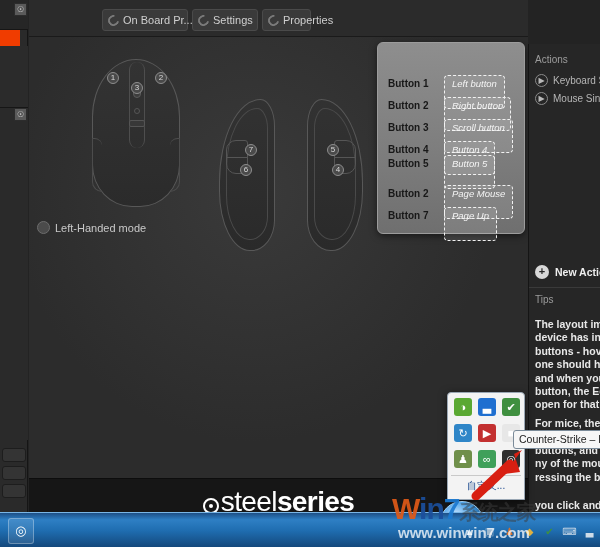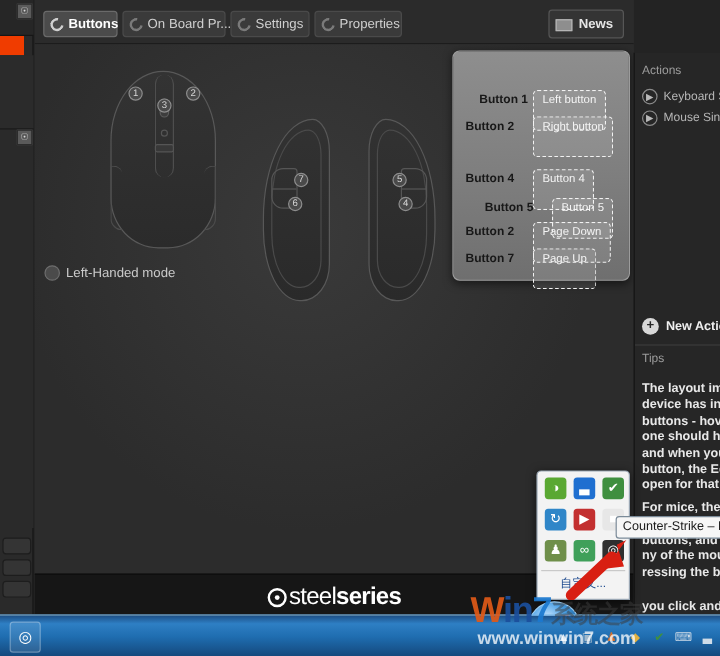--- a/index.html
+++ b/index.html
@@ -176,32 +176,32 @@
   .barow { position:absolute; left:10px; right:8px; height:21px; }
   .balabel {
     position:absolute; left:0; top:3px; width:52px;
     color:#181818; font-size:10px; font-weight:bold;
   }
   .bavalue {
     position:absolute; left:56px; top:0; height:34px;
     border:1px dashed #f2f2f2; border-radius:4px;
     background:rgba(255,255,255,.10);
     color:#f4f4f4; font-size:9.5px; line-height:15px;
-    padding:0 7px; white-space:nowrap; cursor:pointer;
+    padding:0 7px; white-space:nowrap; cursor:pointer;font-style:italic;
   }
 
   
   .footer {
     position:absolute; left:0; right:0; bottom:0; height:34px;
     background:#161616;
     border-top:1px solid #0d0d0d;
   }
   .logo {
     position:absolute; left:0; right:0; top:7px; text-align:center;
-    color:#fff; font-size:20px; letter-spacing:-.6px;
+    color:#fff; font-size:28px; letter-spacing:-.6px;
   }
   .logo b { font-weight:bold; }
   .logo .lmark {
     display:inline-block; width:16px; height:16px; border-radius:50%;
     border:2px solid #fff; position:relative; top:3px; margin-right:2px;
   }
   .logo .lmark:after{
     content:""; position:absolute; left:4px; top:4px; width:4px; height:4px;
     border-radius:50%; background:#fff;
   }
@@ -327,39 +327,31 @@
     <div class="pin-ico" style="left:14px;top:3px;">☉</div>
     <div class="pin-ico" style="left:14px;top:108px;">☉</div>
     <div class="rail-btm" style="top:448px;"></div>
     <div class="rail-btm" style="top:466px;"></div>
     <div class="rail-btm" style="top:484px;"></div>
   </div>
 
   <div class="main">
 
     <div class="tabbar">
-      <div class="tab sel" style="left:7px;width:62px;">
-        <span class="tico"></span>
-        <span>Buttons</span>
-      </div>
       <div class="tab" style="left:73px;width:86px;">
         <span class="tico"></span>
         <span>On Board Pr...</span>
       </div>
       <div class="tab" style="left:163px;width:66px;">
         <span class="tico"></span>
         <span>Settings</span>
       </div>
-      <div class="tab" style="left:233px;width:73px;">
+      <div class="tab" style="left:233px;width:49px;">
         <span class="tico"></span>
         <span>Properties</span>
-      </div>
-      <div class="newsbtn">
-        <span class="nico"></span>
-        <span>News</span>
       </div>
     </div>
 
     <div class="canvas">
 
       <div class="mouse mtop">
         <div class="split"></div>
         <div class="wheel"></div>
         <div class="dpi"></div>
         <div class="lbar"></div>
@@ -384,39 +376,43 @@
         <div class="badge" style="left:24px;top:64px;">4</div>
       </div>
 
       <div class="lh">
         <span class="knob"></span>
         <span>Left-Handed mode</span>
       </div>
 
       <div class="bacard">
 
-        <div class="barow" style="top:32px;text-align:right;">
+        <div class="barow" style="top:32px;">
           <span class="balabel">Button 1</span>
           <span class="bavalue">Left button</span>
         </div>
         <div class="barow" style="top:54px;">
           <span class="balabel">Button 2</span>
           <span class="bavalue">Right button</span>
         </div>
+        <div class="barow" style="top:76px;">
+          <span class="balabel">Button 3</span>
+          <span class="bavalue">Scroll button</span>
+        </div>
         <div class="barow" style="top:98px;">
           <span class="balabel">Button 4</span>
           <span class="bavalue">Button 4</span>
         </div>
-        <div class="barow" style="top:122px;margin-left:16px;">
+        <div class="barow" style="top:112px;">
           <span class="balabel">Button 5</span>
           <span class="bavalue">Button 5</span>
         </div>
         <div class="barow" style="top:142px;">
           <span class="balabel">Button 2</span>
-          <span class="bavalue">Page Down</span>
+          <span class="bavalue">Page Mouse</span>
         </div>
         <div class="barow" style="top:164px;">
           <span class="balabel">Button 7</span>
           <span class="bavalue">Page Up</span>
         </div>
       </div>
     </div>
 
     <div class="footer">
       <div class="logo">

